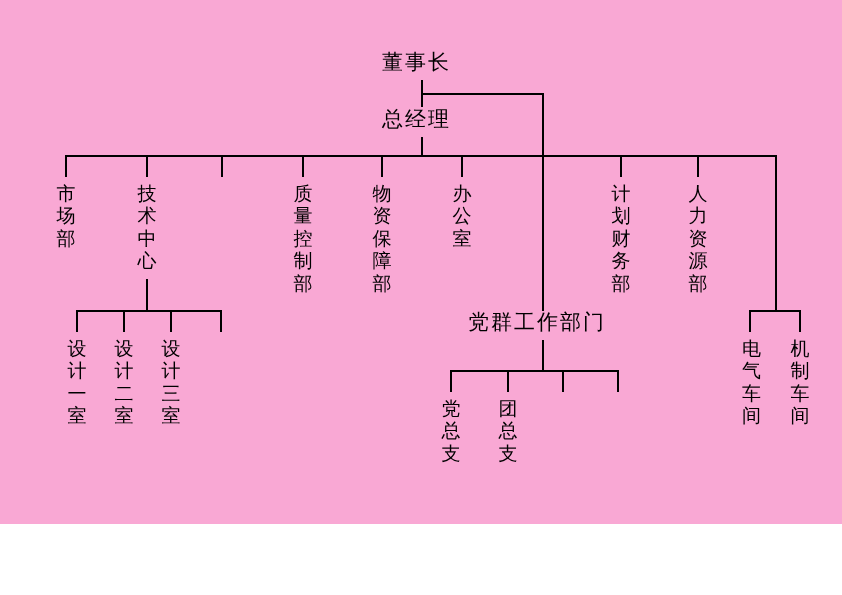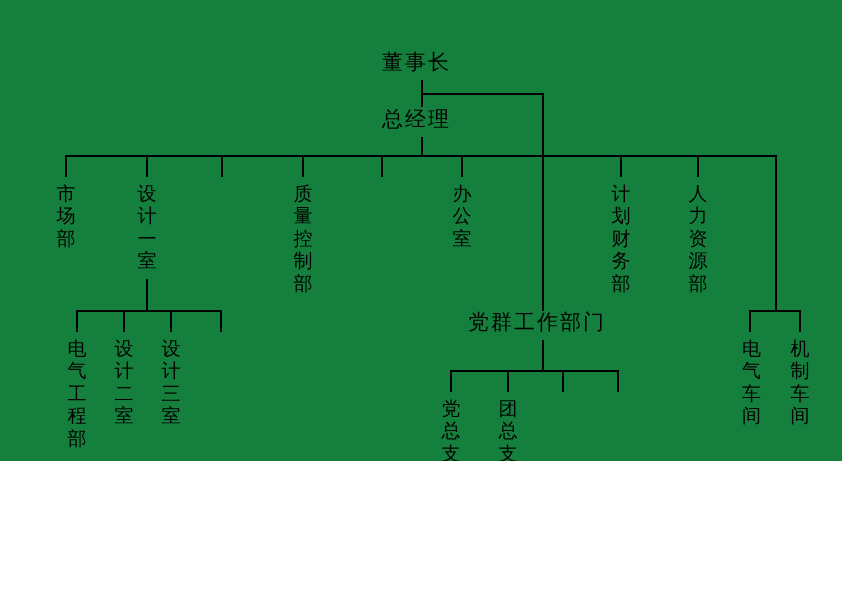--- a/index.html
+++ b/index.html
@@ -6,22 +6,22 @@
     margin: 0;
     padding: 0;
     background: #ffffff;
   }
   body {
     font-family: "DejaVu Sans", "Liberation Sans", sans-serif;
   }
   #chart-root {
     position: relative;
     width: 842px;
-    height: 461px;
-    background: #15803d;
+    height: 524px;
+    background: #f9a8d4;
     overflow: hidden;
   }
   
   .line {
     position: absolute;
     background: #000000;
   }
   .hline { height: 2px; }
   .vline { width: 2px; }
 
@@ -81,28 +81,31 @@
   <div class="line vline" style="left:381px; top:155px; height:22px;"></div>
   <div class="line vline" style="left:461px; top:155px; height:22px;"></div>
   <div class="line vline" style="left:620px; top:155px; height:22px;"></div>
   <div class="line vline" style="left:697px; top:155px; height:22px;"></div>
 
   <div class="node-v" style="left:55px;  top:182px;">
       <span>市场部</span>
     </div>
 
   <div class="node-v" style="left:136px; top:182px;">
-      <span>设计一室</span>
+      <span>技术中心</span>
     </div>
 
 
   <div class="node-v" style="left:292px; top:182px;">
       <span>质量控制部</span>
     </div>
 
+  <div class="node-v" style="left:371px; top:182px;">
+      <span>物资保障部</span>
+    </div>
 
   <div class="node-v" style="left:451px; top:182px;">
       <span>办公室</span>
     </div>
 
   <div class="node-v" style="left:687px; top:182px;">
       <span>人力资源部</span>
     </div>
 
   <div class="node-v" style="left:610px; top:182px;">
@@ -112,21 +115,21 @@
   <div class="line vline" style="left:146px; top:279px; height:32px;"></div>
 
   <div class="line hline" style="left:76px; top:310px; width:146px;"></div>
 
   <div class="line vline" style="left:76px;  top:310px; height:22px;"></div>
   <div class="line vline" style="left:123px; top:310px; height:22px;"></div>
   <div class="line vline" style="left:170px; top:310px; height:22px;"></div>
   <div class="line vline" style="left:220px; top:310px; height:22px;"></div>
 
   <div class="node-v" style="left:66px;  top:337px;">
-      <span>电气工程部</span>
+      <span>设计一室</span>
     </div>
 
   <div class="node-v" style="left:113px; top:337px;">
       <span>设计二室</span>
     </div>
 
   <div class="node-v" style="left:160px; top:337px;">
       <span>设计三室</span>
     </div>
 

